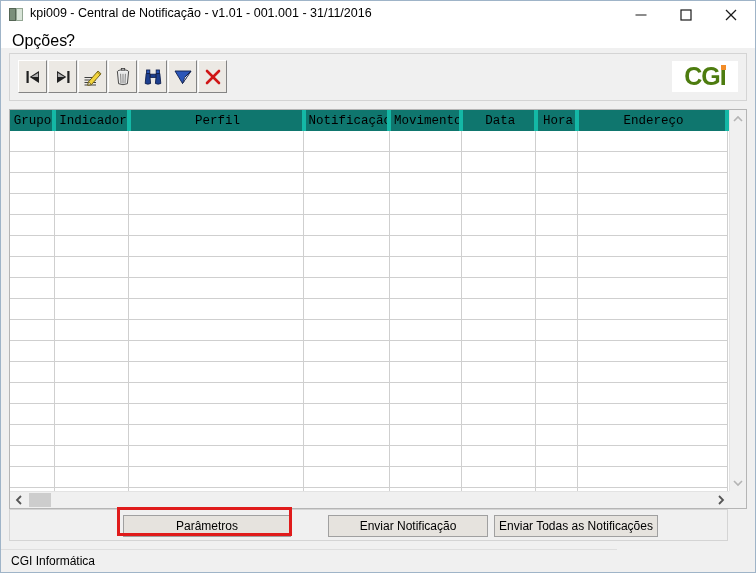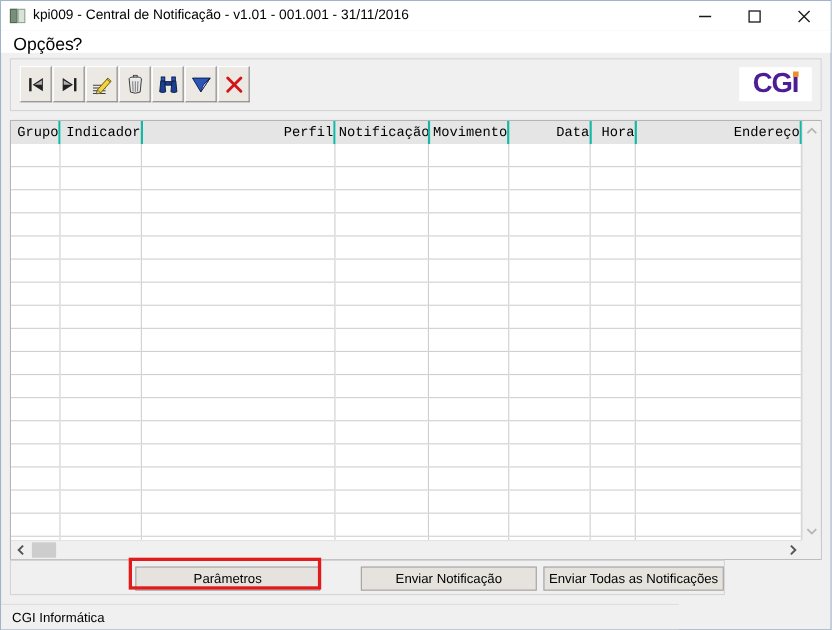--- a/index.html
+++ b/index.html
@@ -125,21 +125,21 @@
     background: #ffffff;
     display: flex;
     align-items: center;
     justify-content: center;
   }
   .logo-text {
     font-family: "Liberation Sans", sans-serif;
     font-size: 25px;
     font-weight: bold;
     letter-spacing: -1px;
-    color: #4c1d95;
+    color: #4d7c0f;
     line-height: 1;
     position: relative;
   }
   .logo-dot {
     position: absolute;
     right: 0px;
     top: 1px;
     width: 5px;
     height: 5px;
     background: #f28c28;
@@ -166,25 +166,25 @@
     border-collapse: collapse;
     table-layout: fixed;
     width: 100%;
     background: #ffffff;
   }
   table.grid th {
     font-family: "Liberation Mono", "DejaVu Sans Mono", monospace;
     font-size: 12.5px;
     font-weight: normal;
     color: #000000;
-    text-align: right;
+    text-align: center;
     padding: 1px 0 1px 3px;
     height: 19px;
-    border-right: 2px solid #14b8a6;
-    background: #e5e5e5;
+    border-right: 4px solid #14b8a6;
+    background: #0f766e;
     white-space: nowrap;
     overflow: hidden;
   }
   table.grid td {
     height: 20px;
     border-top: 1px solid #cfcfcf;
     border-right: 1px solid #cfcfcf;
     background: #ffffff;
     padding: 0;
     font-size: 12px;
@@ -243,21 +243,21 @@
     position: absolute;
     right: 0; bottom: 0;
     width: 17px; height: 17px;
     background: #f0f0f0;
   }
 
   
   .buttonbar {
     position: absolute;
     left: 8px; top: 508px;
-    width: 650px;
+    width: 719px;
     height: 32px;
     background: #f0f0f0;
     border: 1px solid #d4d4d4;
     box-sizing: border-box;
   }
   .bbtn {
     position: absolute;
     top: 5px;
     height: 22px;
     background: #e6e3de;

